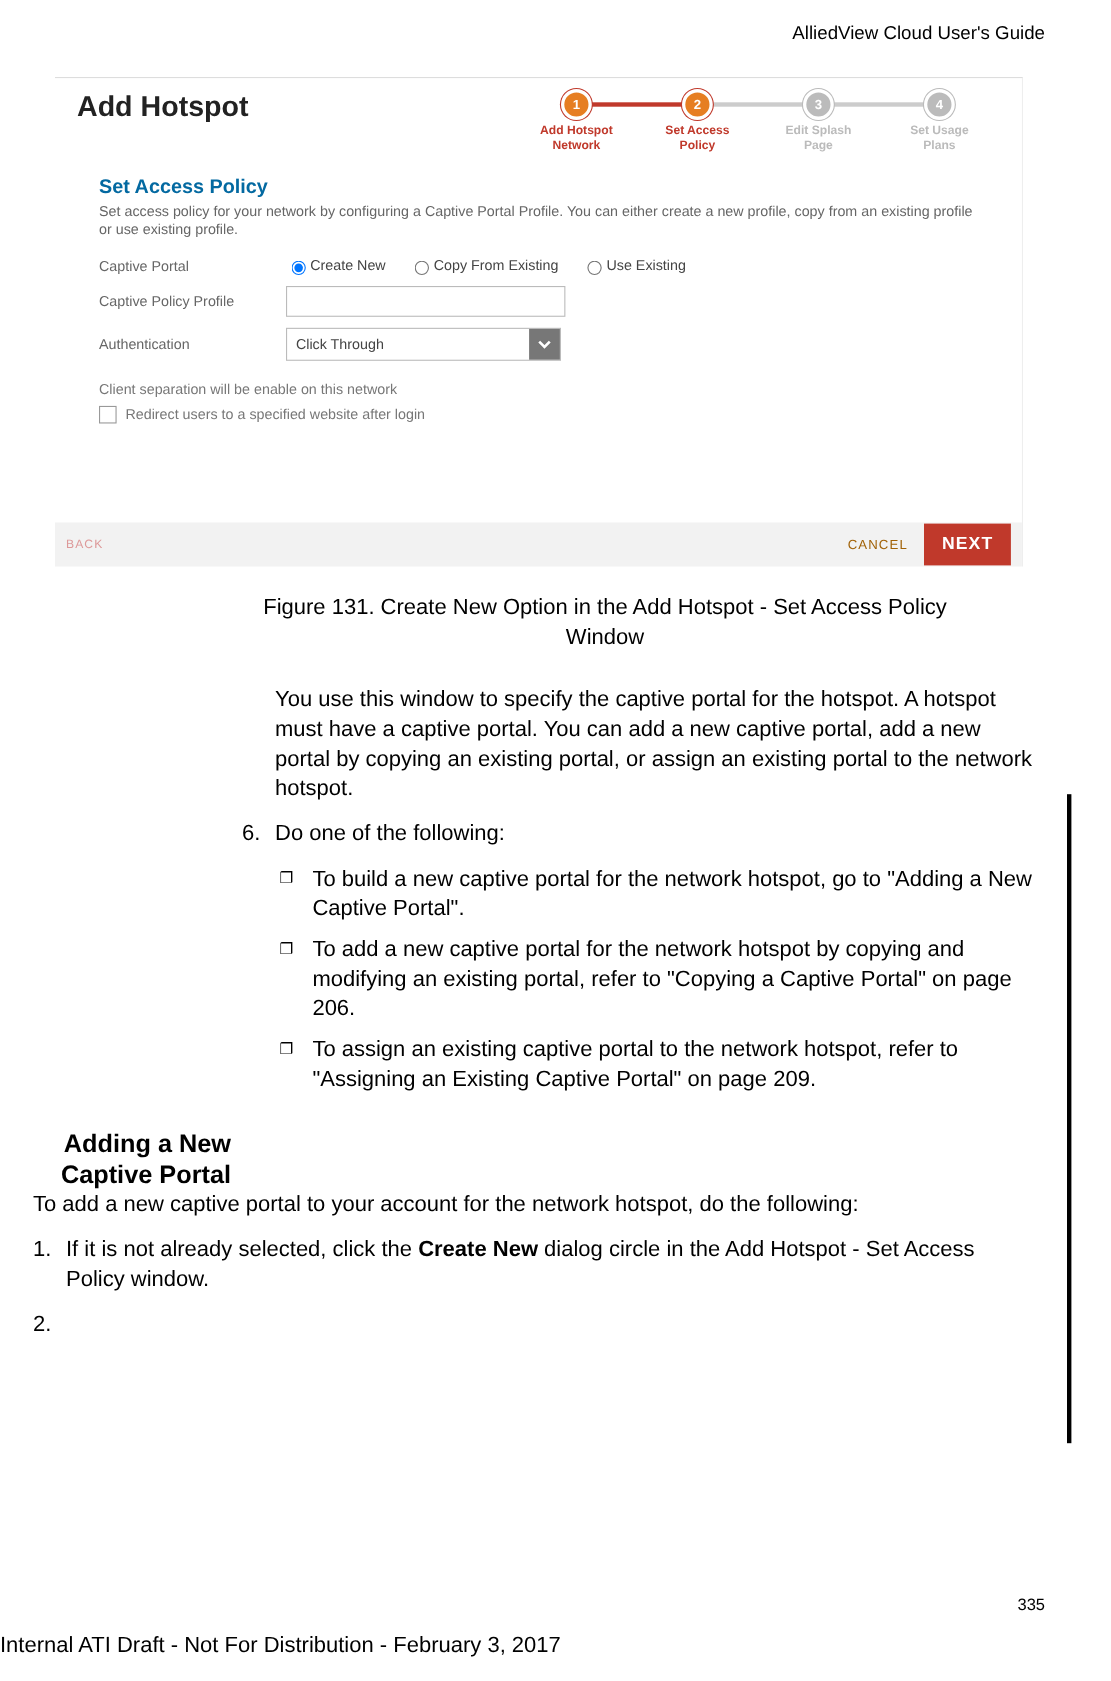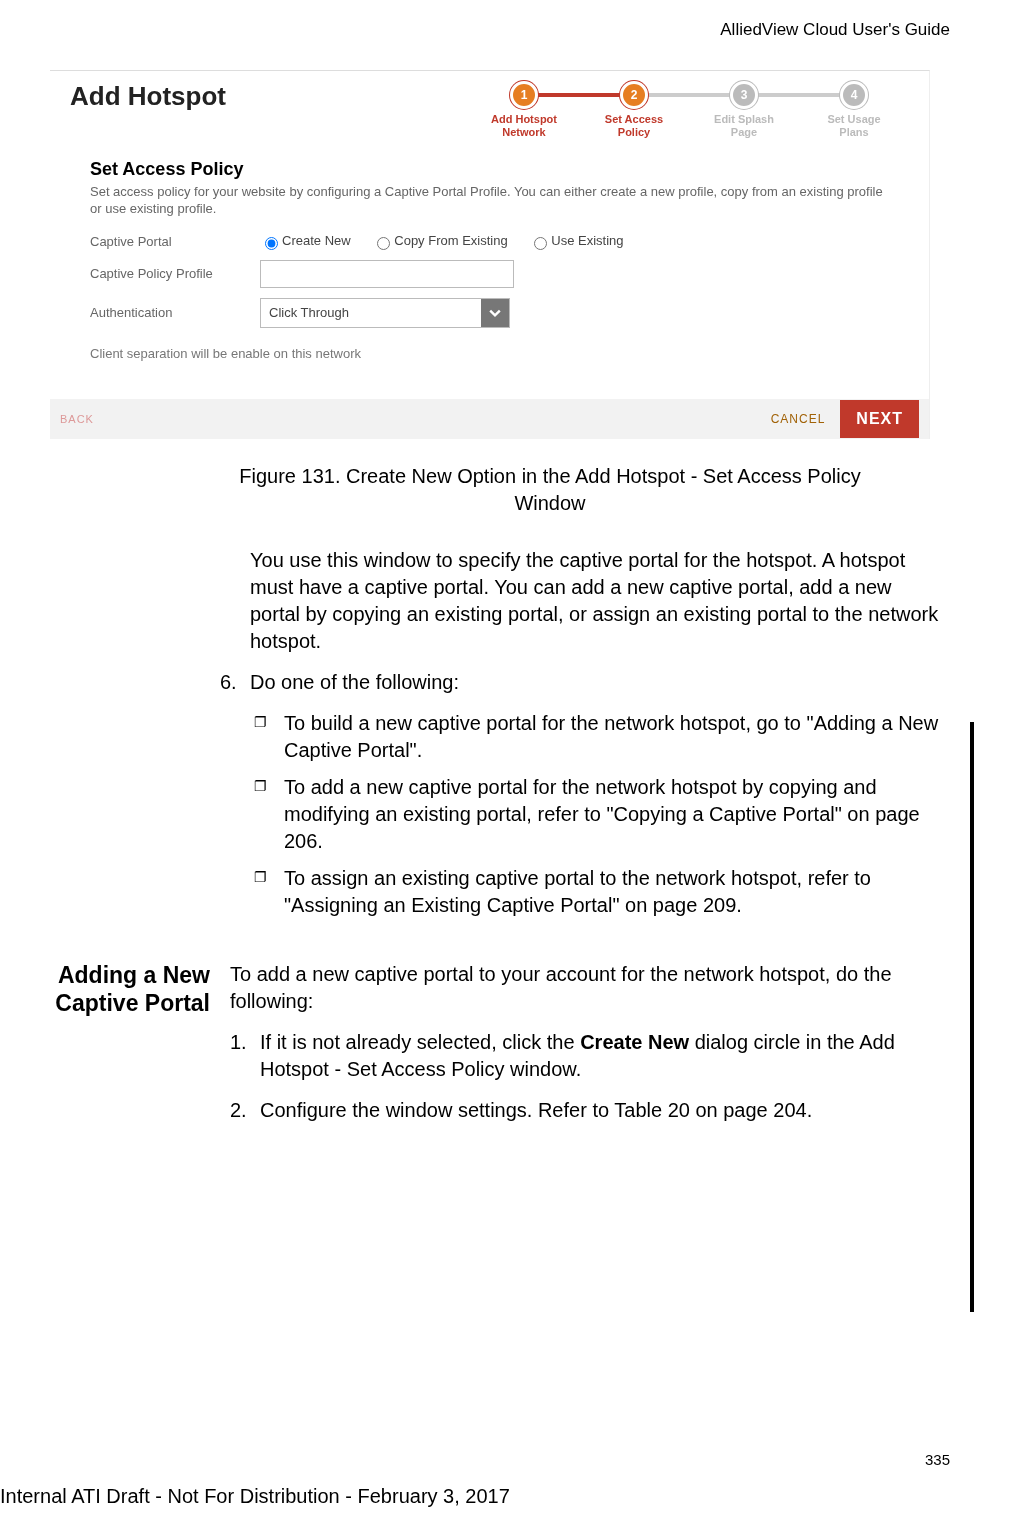--- a/index.html
+++ b/index.html
@@ -13,21 +13,21 @@
   .step-circle { width:22px; height:22px; border-radius:50%; display:inline-flex; align-items:center; justify-content:center; color:#fff; font-size:12px; font-weight:bold; border:3px solid #fff; box-shadow:0 0 0 1px #ccc; position:relative; z-index:2; }
   .step.active .step-circle { background:#e67e22; box-shadow:0 0 0 1px #c0392b; }
   .step.inactive .step-circle { background:#bbb; box-shadow:0 0 0 1px #bbb; }
   .step-label { margin-top:4px; line-height:1.2; }
   .step.active .step-label { color:#c0392b; font-weight:bold; }
   .step.inactive .step-label { color:#bbb; font-weight:bold; }
   .step-line { position:absolute; top:12px; left:50%; width:100%; height:4px; z-index:1; }
   .line-red { background:#c0392b; }
   .line-grey { background:#ccc; }
   .policy-section { padding:0 40px 30px 40px; font-size:13px; color:#666; }
-  .policy-title { font-size:18px; font-weight:bold; color:#000000; }
+  .policy-title { font-size:18px; font-weight:bold; color:#0369a1; }
   .policy-desc { margin:4px 0 15px 0; line-height:1.3; }
   .form-row { display:flex; align-items:center; margin:10px 0; }
   .form-label { width:170px; flex-shrink:0; }
   .radio-group label { margin-right:18px; font-size:13px; color:#444; }
   .radio-group input { vertical-align:middle; margin-right:4px; }
   .text-input { width:240px; height:26px; border:1px solid #bbb; padding:0 6px; font-size:13px; }
   .select-box { width:240px; height:28px; border:1px solid #bbb; display:flex; align-items:center; padding:0 0 0 8px; font-size:13px; color:#444; background:#fff; }
   .select-arrow { margin-left:auto; width:28px; height:28px; background:#777; display:flex; align-items:center; justify-content:center; color:#fff; }
   .note { font-size:13px; color:#777; margin:18px 0 8px 0; }
   .checkbox-row { display:flex; align-items:center; font-size:13px; color:#777; margin-bottom:60px; }
@@ -38,21 +38,21 @@
   .cancel-btn { font-size:12px; color:#a16207; letter-spacing:1px; margin-right:15px; }
   .next-btn { background:#c0392b; color:#fff; font-size:16px; font-weight:bold; padding:10px 16px; letter-spacing:1px; }
   .body-text { font-size:20px; line-height:1.35; margin-left:190px; margin-right:10px; }
   .figure-caption { text-align:center; margin:24px 60px 30px 180px; }
   .indent-block { margin-top:18px; }
   .step-num { display:flex; margin:14px 0; }
   .step-num .num { width:30px; flex-shrink:0; }
   .bullet-list { margin-left:34px; }
   .bullet-item { display:flex; margin:10px 0; }
   .bullet-item .mark { width:30px; flex-shrink:0; font-size:14px; padding-top:3px; }
-  .two-col { display:flex; margin-top:42px; }
+  .two-col { display:flex; margin-top:30px;flex-direction:column; }
   .side-heading { width:180px; flex-shrink:0; text-align:right; font-size:23px; font-weight:bold; padding-right:20px; line-height:1.25; }
   .page-num { position:absolute; bottom:60px; right:60px; font-size:15px; }
   .footer-text { position:absolute; bottom:20px; left:0; right:0; font-size:20px; }
   .right-border { position:absolute; right:36px; top:722px; height:590px; width:4px; background:#000; }
 </style>
 </head>
 <body>
 
 <div class="page">
   <div class="header-right">AlliedView Cloud User's Guide</div>
@@ -78,21 +78,21 @@
         </div>
         <div class="step inactive">
           <span class="step-circle">4</span>
           <div class="step-label"><span>Set Usage</span><br><span>Plans</span></div>
         </div>
       </div>
     </div>
 
     <div class="policy-section">
       <div class="policy-title">Set Access Policy</div>
-      <div class="policy-desc">Set access policy for your website by configuring a Captive Portal Profile. You can either create a new profile, copy from an existing profile or use existing profile.</div>
+      <div class="policy-desc">Set access policy for your network by configuring a Captive Portal Profile. You can either create a new profile, copy from an existing profile or use existing profile.</div>
 
       <div class="form-row">
         <div class="form-label">Captive Portal</div>
         <div class="radio-group">
           <label><input type="radio" checked="" style=""><span>Create New</span></label>
           <label><input type="radio" style=""><span>Copy From Existing</span></label>
           <label><input type="radio" style=""><span>Use Existing</span></label>
         </div>
       </div>
 
@@ -107,20 +107,24 @@
           <span>Click Through</span>
           <span class="select-arrow">
               <svg width="12" height="12" viewBox="0 0 10 10">
                 <path d="M1 3 L5 7 L9 3" stroke="#fff" stroke-width="2" fill="none"></path>
               </svg>
             </span>
         </div>
       </div>
 
       <div class="note">Client separation will be enable on this network</div>
+      <div class="checkbox-row">
+        <span class="cb"></span>
+        <span>Redirect users to a specified website after login</span>
+      </div>
     </div>
 
     <div class="bottom-bar">
       <span class="back-btn">BACK</span>
       <span class="spacer"></span>
       <span class="cancel-btn">CANCEL</span>
       <span class="next-btn">NEXT</span>
     </div>
   </div>
 
@@ -152,21 +156,20 @@
   <div class="two-col">
     <div class="side-heading">Adding a New Captive Portal</div>
     <div style="flex:1; font-size:20px; line-height:1.35; padding-right:10px;">
       <div>To add a new captive portal to your account for the network hotspot, do the following:</div>
       <div class="step-num">
         <span class="num">1.</span>
         <span><span>If it is not already selected, click the </span><b>Create New</b><span> dialog circle in the Add Hotspot - Set Access Policy window.</span></span>
       </div>
       <div class="step-num">
         <span class="num">2.</span>
-        <span>Configure the window settings. Refer to Table 20 on page 204.</span>
       </div>
     </div>
   </div>
 
   <div class="right-border"></div>
   <div class="page-num">335</div>
   <div class="footer-text">Internal ATI Draft - Not For Distribution - February 3, 2017</div>
 </div>
 
 </body></html>

